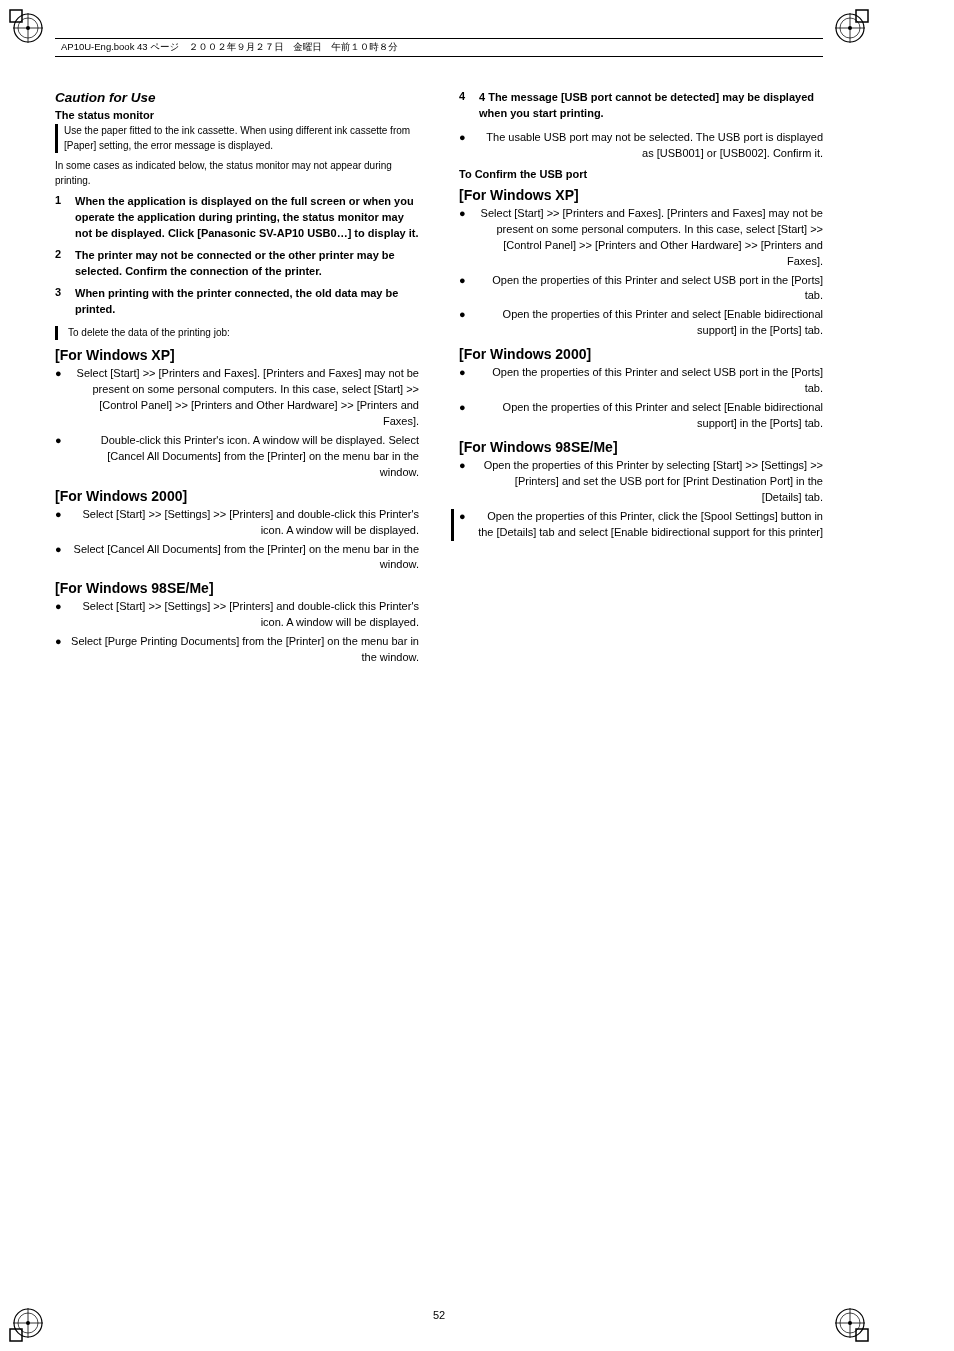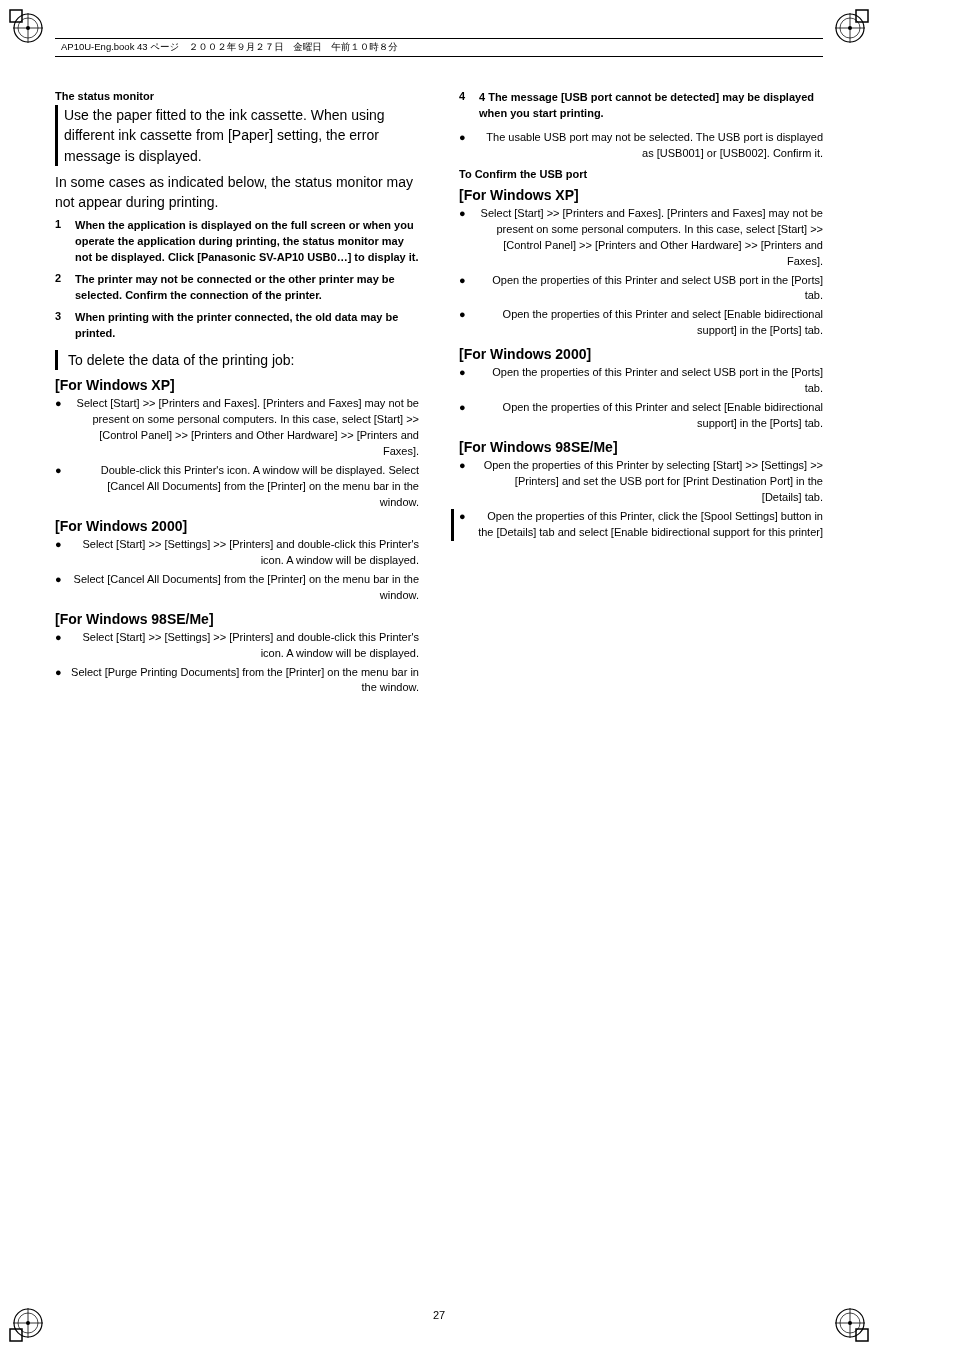--- a/index.html
+++ b/index.html
@@ -86,21 +86,21 @@
 
     .subsection-title {
       font-weight: bold;
       font-size: 11px;
       margin-bottom: 3px;
     }
 
     p {
       margin-bottom: 6px;
       line-height: 1.45;
-      font-size: 14px;
+      font-size: 10px;
     }
 
     .side-bar-left {
       border-left: 3px solid #000;
       padding-left: 6px;
       margin-bottom: 6px;
     }
 
     
     .num-list {
@@ -219,20 +219,21 @@
 
   <div class="header-bar">
     <span>AP10U-Eng.book  43 ページ　２００２年９月２７日　金曜日　午前１０時８分</span>
   </div>
 
 
   <div class="content-area">
 
     <div class="left-col">
 
+      <div class="section-title">Caution for Use</div>
 
       <div class="subsection-title">The status monitor</div>
 
       <div class="side-bar-left">
         <p>Use the paper fitted to the ink cassette. When using different ink cassette from [Paper] setting, the error message is displayed.</p>
       </div>
 
       <p>In some cases as indicated below, the status monitor may not appear during printing.</p>
 
       <div class="num-list">
@@ -353,15 +354,15 @@
             <span class="bullet-dot">●</span>
             <span class="bullet-content">Open the properties of this Printer, click the [Spool Settings] button in the [Details] tab and select [Enable bidirectional support for this printer]</span>
           </div>
         </div>
       </div>
 
     </div>
 
   </div>
 
-  <div class="page-number">27</div>
+  <div class="page-number">52</div>
 
 </div>
 
 </body></html>

